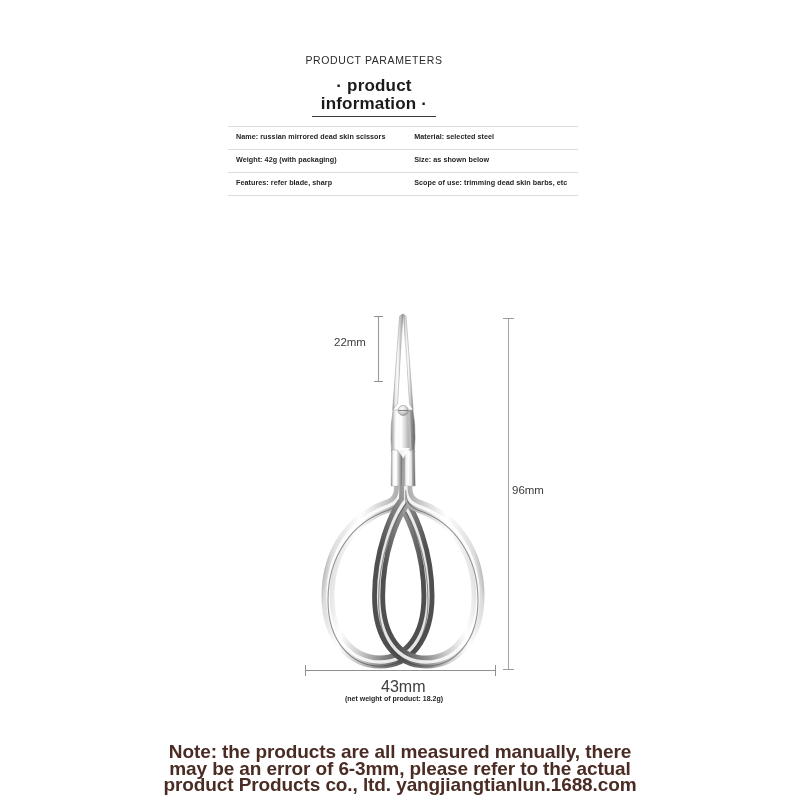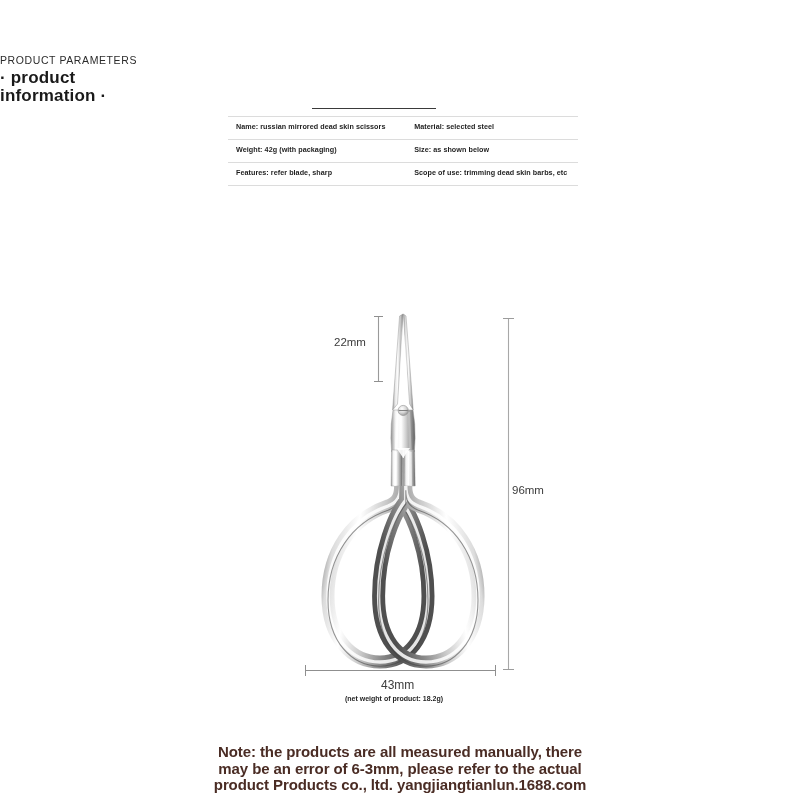--- a/index.html
+++ b/index.html
@@ -15,51 +15,52 @@
     overflow: hidden;
     -webkit-font-smoothing: antialiased;
   }
 
   
   #header {
     position: absolute;
     left: 0;
     top: 54px;
     width: 748px;
+    text-align: center;
   }
   #header-eyebrow {
     font-size: 10.5px;
     letter-spacing: 0.6px;
     color: #2b2b2b;
     font-weight: 400;
     line-height: 13px;
   }
   #header-title {
-    margin-top: 2px;
+    margin-top: 10px;
     font-size: 17px;
     font-weight: bold;
     color: #1a1a1a;
     line-height: 17.5px;
     letter-spacing: 0.2px;
   }
   #header-title .ln {
     display: block;
   }
   #header-rule {
     width: 124px;
     height: 1px;
     background: #3a3a3a;
     margin: 4px auto 0 auto;
   }
 
   
   #spec-table {
     position: absolute;
     left: 228px;
-    top: 116px;
+    top: 126px;
     width: 350px;
     border-collapse: collapse;
     table-layout: fixed;
   }
   #spec-table td {
     border-bottom: 1px solid #dcdcdc;
     padding: 5px 0 5px 8px;
     vertical-align: top;
     font-size: 7.2px;
     font-weight: bold;
@@ -101,41 +102,41 @@
     left: 334px;
     top: 336px;
   }
   #label-96mm {
     left: 512px;
     top: 484px;
   }
   #label-43mm {
     left: 381px;
     top: 678px;
-    font-size: 12px;
+    font-size: 16px;
   }
   #label-netweight {
     position: absolute;
     left: 345px;
     top: 694px;
     font-size: 7px;
     font-weight: bold;
     color: #1e1e1e;
     line-height: 9.5px;
     white-space: nowrap;
   }
 
   
   #footer-note {
     position: absolute;
     left: 0;
     top: 744px;
     width: 800px;
     text-align: center;
-    font-size: 15px;
+    font-size: 19px;
     font-weight: bold;
     color: #4a2c24;
     line-height: 16.5px;
     letter-spacing: -0.1px;
   }
   #footer-note .ln { display: block; }
 </style>
 </head>
 <body>
 

